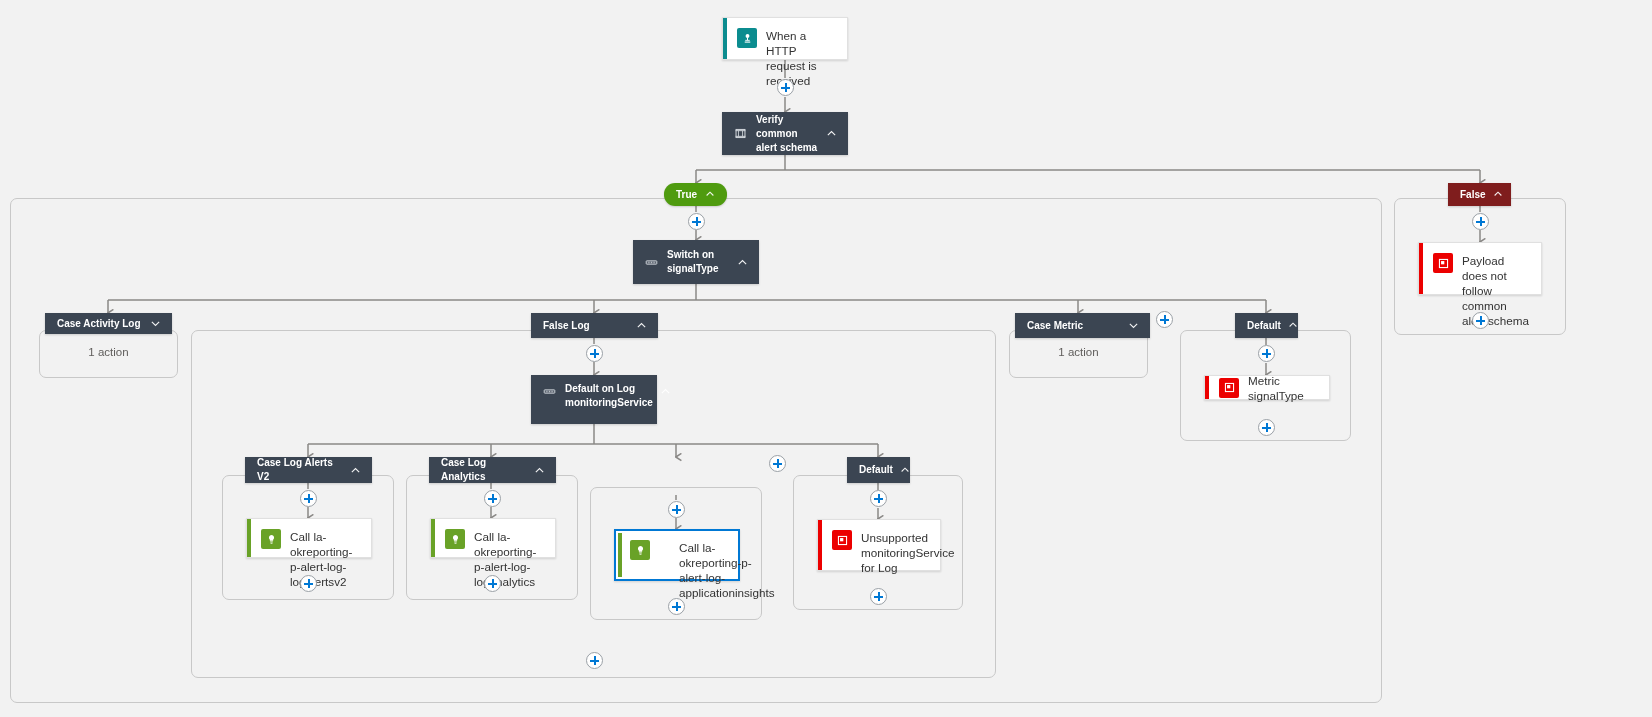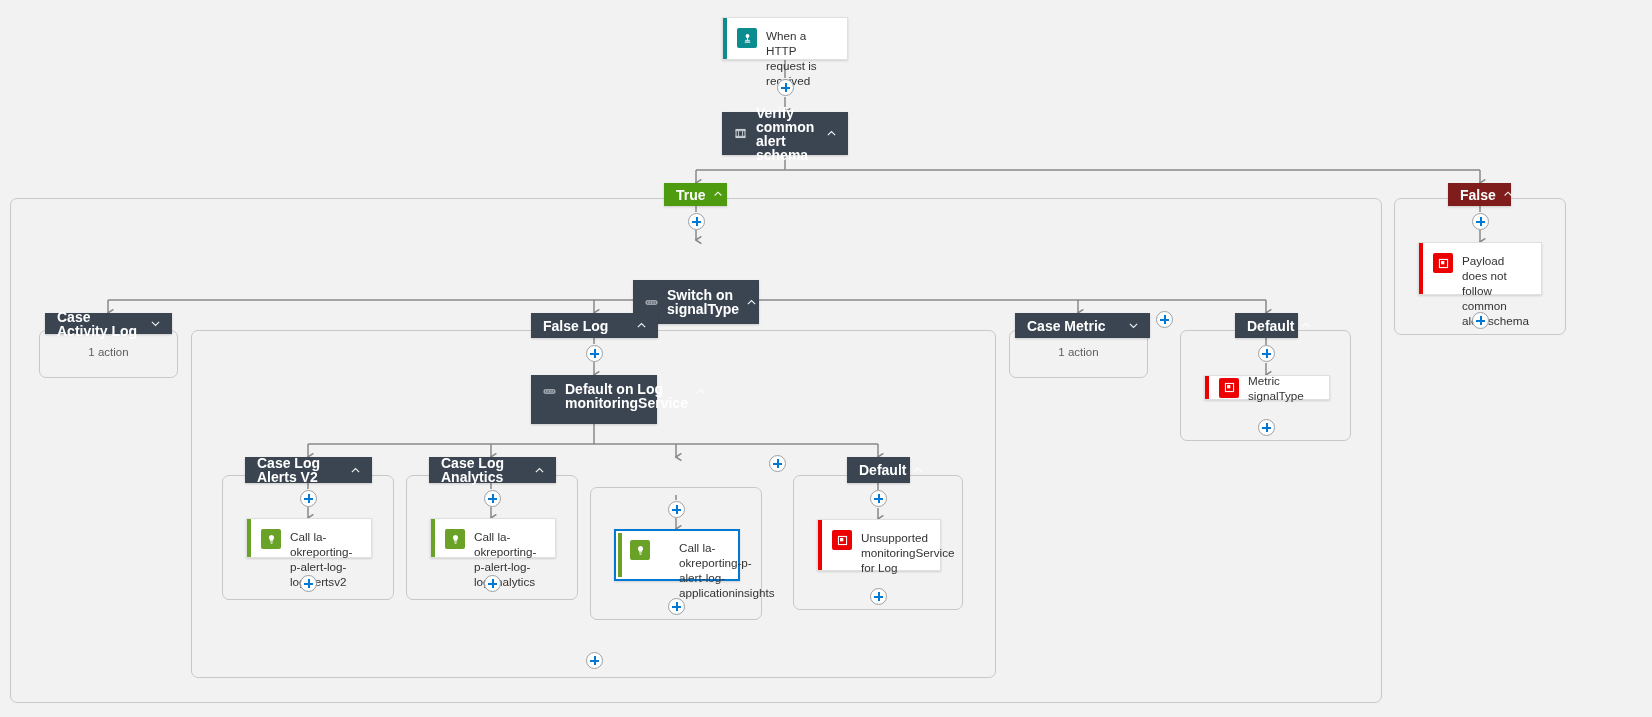--- a/index.html
+++ b/index.html
@@ -42,25 +42,25 @@
 
   
   .dark{
     background:#3b4552;
     display:flex;align-items:center;
     padding:0 10px 0 12px;
     box-sizing:border-box;
     box-shadow:0 1px 2px rgba(0,0,0,.16);
   }
   .dark .ico{width:13px;height:13px;min-width:13px;margin-right:9px;display:flex;align-items:center;justify-content:center;}
-  .dark .ttl{font-size:14px;line-height:14px;color:#ffffff;font-weight:bold;flex:1;}
+  .dark .ttl{font-size:10px;line-height:14px;color:#ffffff;font-weight:bold;flex:1;}
   .dark .chev{width:13px;height:13px;min-width:13px;margin-left:6px;opacity:.92;}
 
   
-  .hdr-true{background:#4f9b0f;}
+  .hdr-true{background:#4f9b0f;border-radius:11px;}
   
   .hdr-false{background:#7f1d1d;}
   .hdr-true .ttl,.hdr-false .ttl{font-weight:bold;}
 
   
   .scope{
     position:absolute;
     border:1px solid #c8c8c8;
     border-radius:7px;
     background:transparent;
@@ -215,21 +215,21 @@
     <div class="ico" style="background:#ec0000;">
       <svg width="13" height="13" viewBox="0 0 16 16">
           <rect x="3" y="3" width="10" height="10" fill="none" stroke="#fff" stroke-width="1.3"></rect>
           <rect x="5" y="5" width="4" height="4" fill="#fff"></rect>
         </svg>
     </div>
     <div class="ttl">Payload does not follow common alert schema</div>
   </div>
   <div class="plus" style="left:1472px;top:312px;"></div>
 
-  <div class="node dark" style="left:633px;top:240px;width:126px;height:44px;margin-top:40px;">
+  <div class="node dark" style="left:633px;top:240px;width:126px;height:44px;">
     <div class="ico">
       <svg width="13" height="13" viewBox="0 0 16 16">
           <rect x="1.5" y="6" width="13" height="4" rx="0.6" fill="none" stroke="#d6dbe0" stroke-width="1.2"></rect>
           <path d="M4 7 v2 M6 7 v2 M8 7 v2 M10 7 v2 M12 7 v2" stroke="#d6dbe0" stroke-width="1"></path>
         </svg>
     </div>
     <div class="ttl">Switch on signalType</div>
     <div class="chev">
       <svg width="13" height="13" viewBox="0 0 16 16">
           <path d="M3.5 10 L8 5.6 L12.5 10" fill="none" stroke="#ffffff" stroke-width="1.4"></path>

